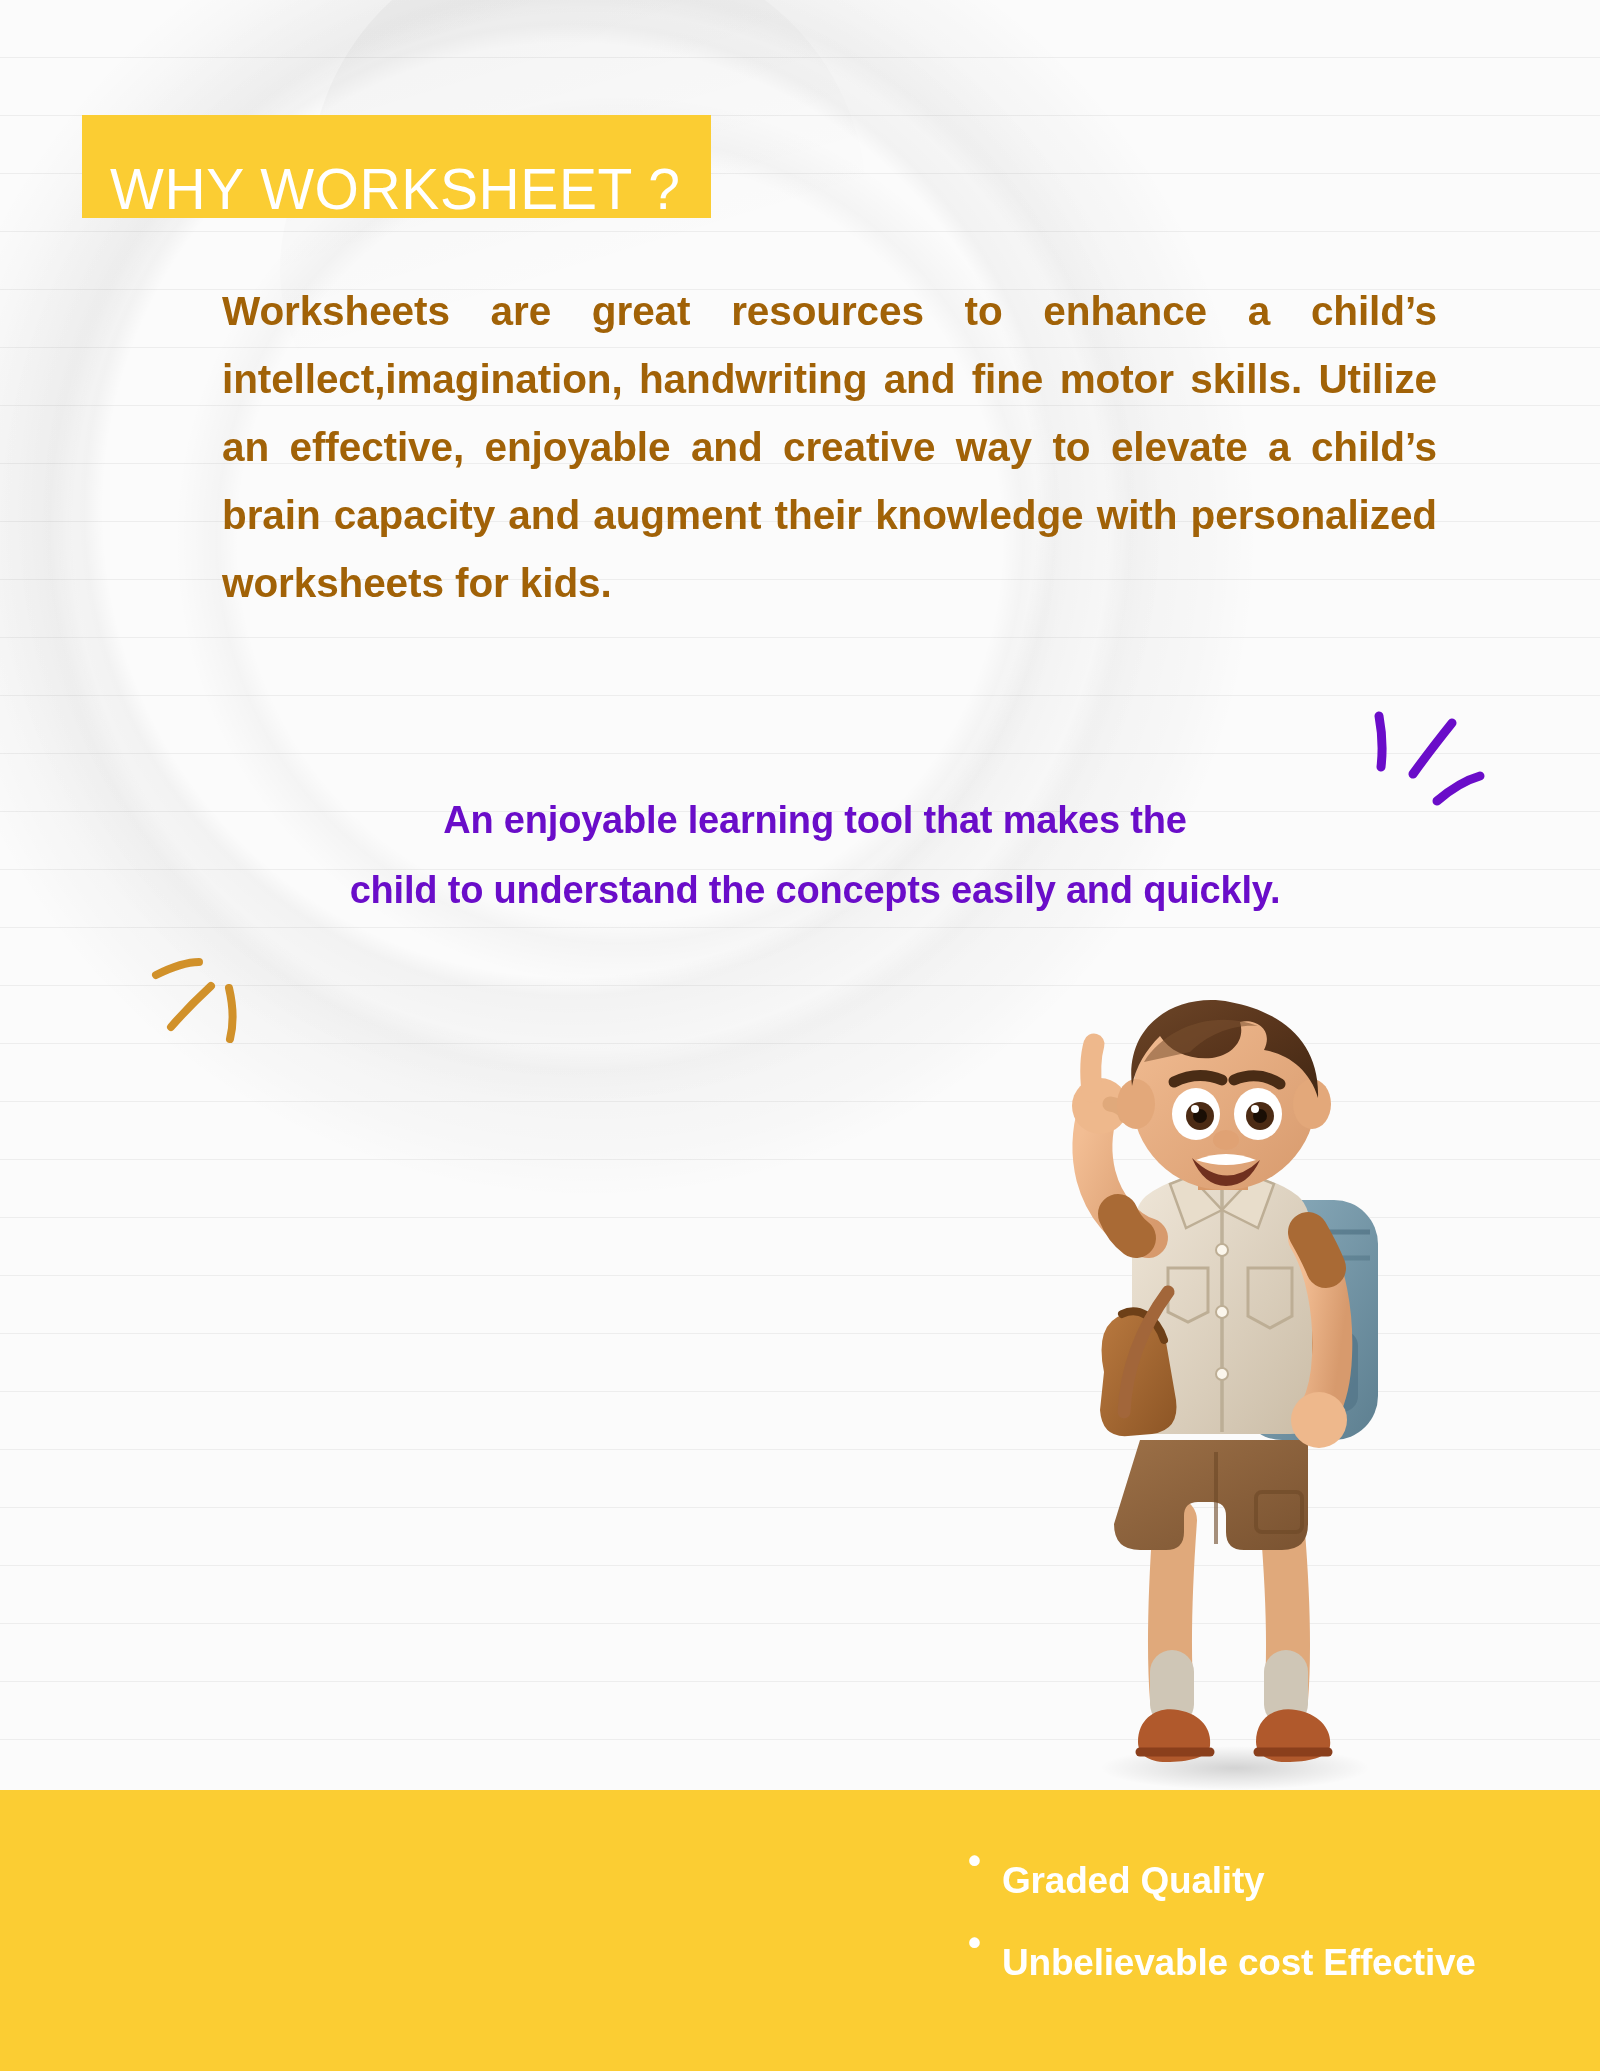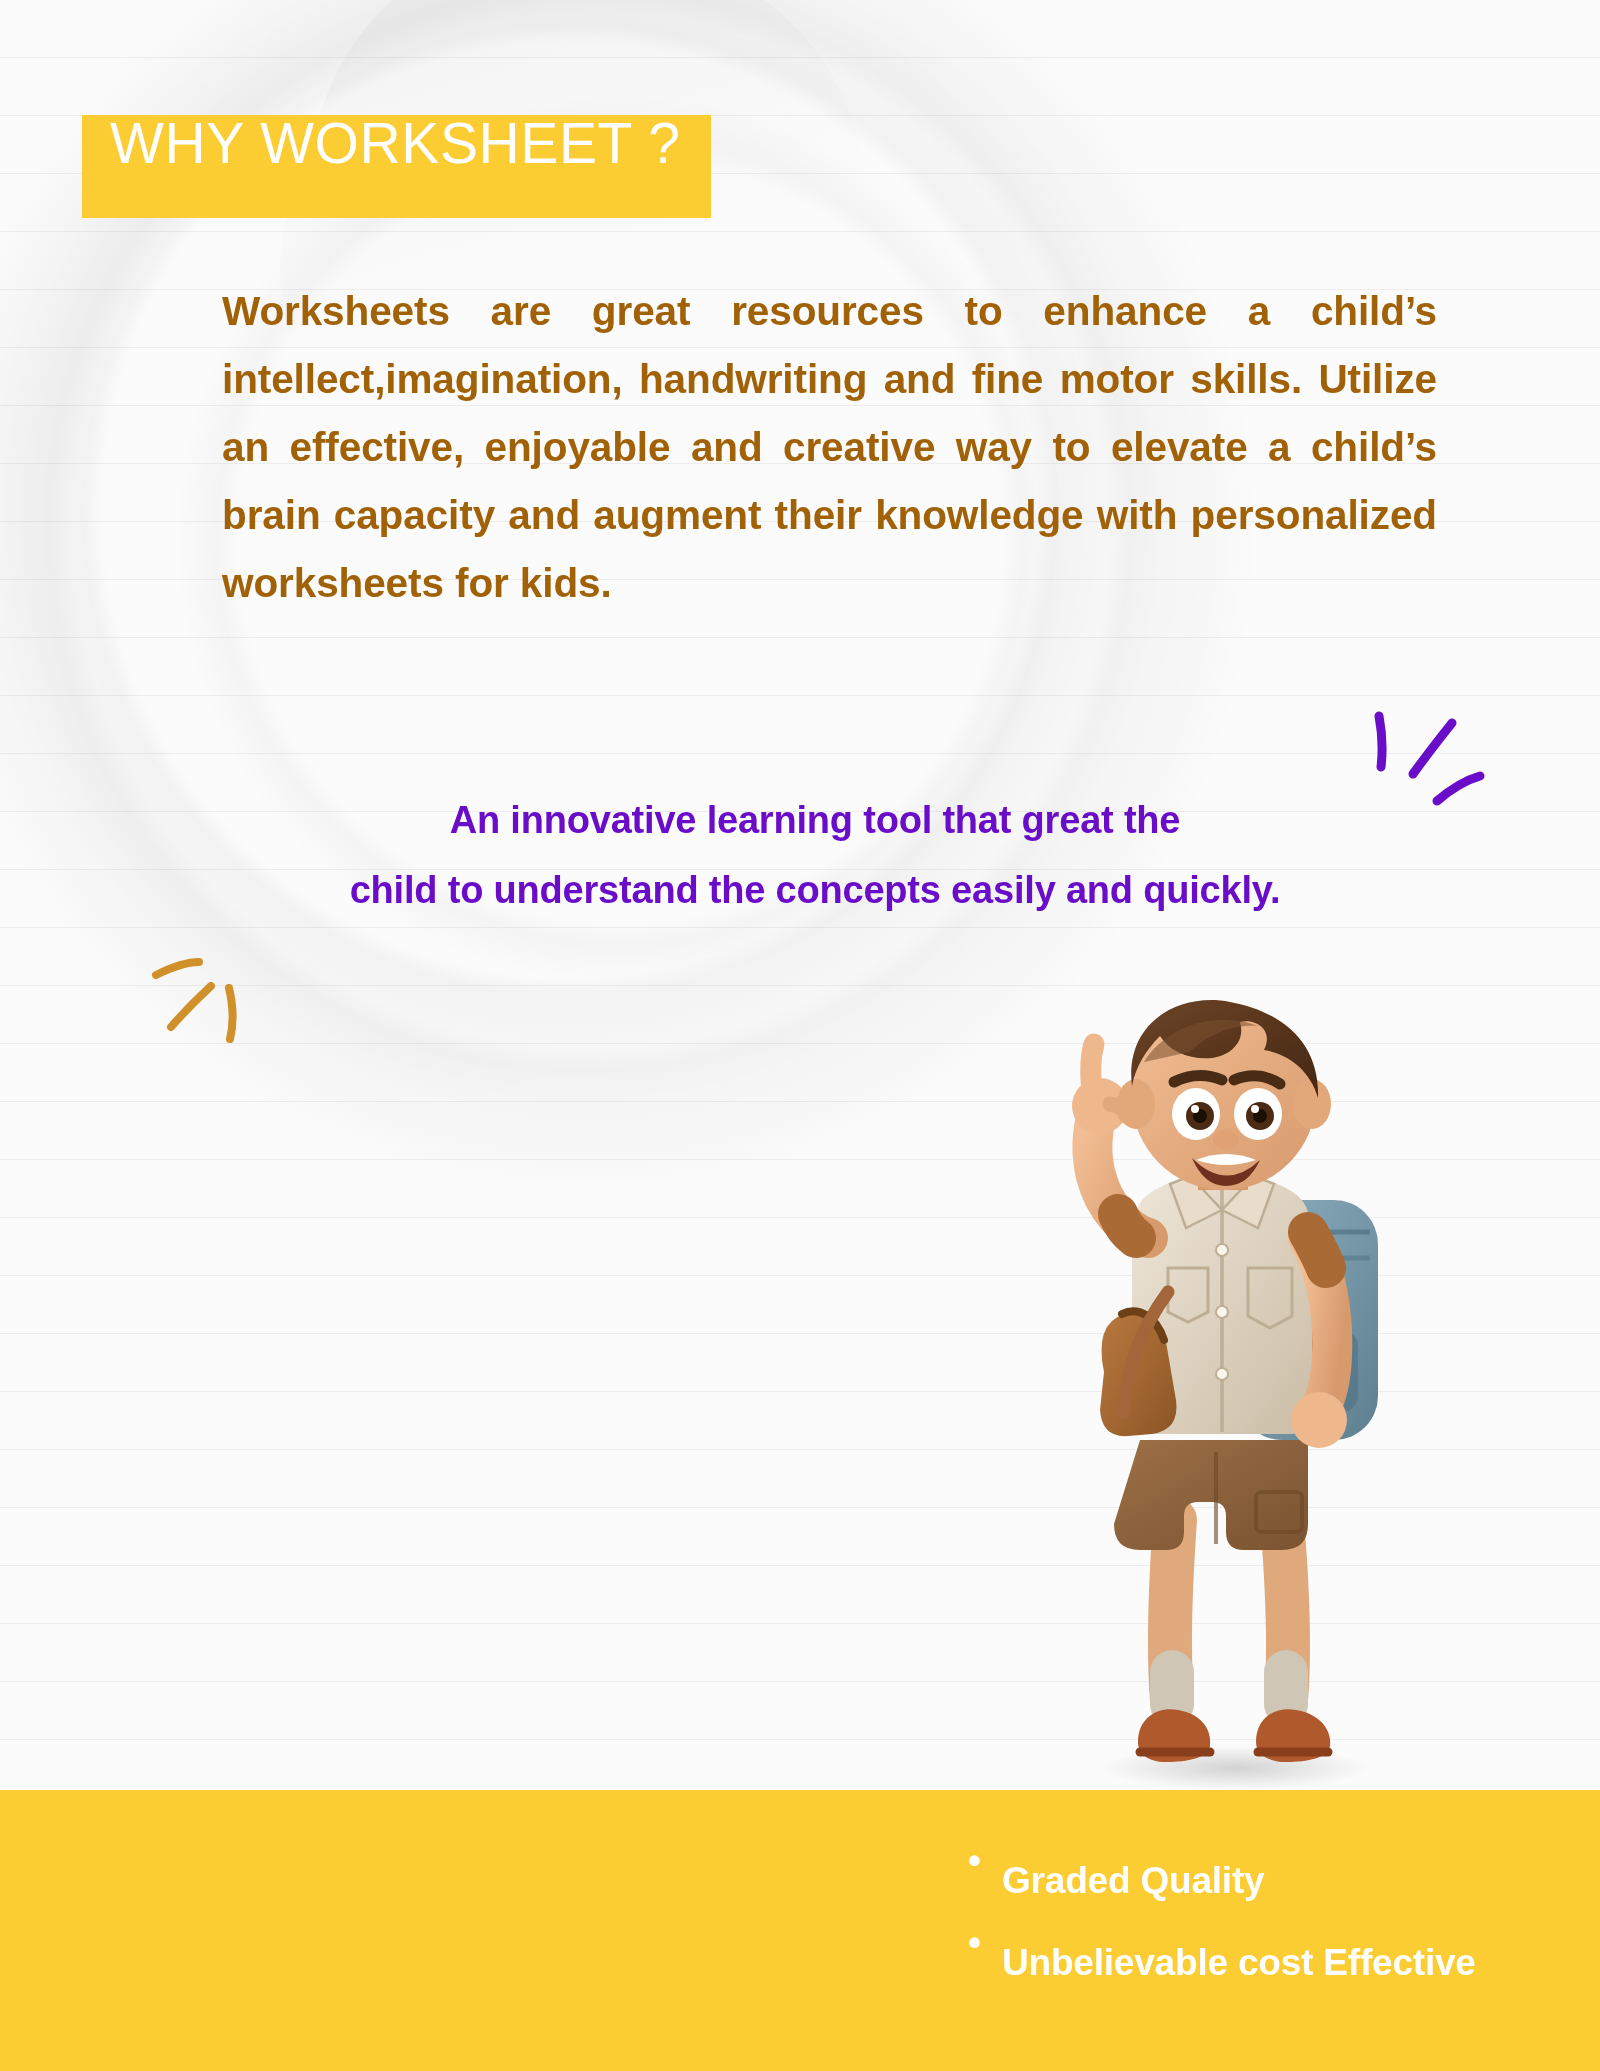--- a/index.html
+++ b/index.html
@@ -86,21 +86,21 @@
     pointer-events:none;
   }
 
   
   .title-band {
     position:absolute;
     left:82px; top:115px;
     height:103px;
     padding:0 30px 0 28px;
     display:flex;
-    align-items:flex-start;
+    align-items:flex-end;
     z-index:6;
   }
   .title-band .title-text {
     color:#ffffff;
     font-size:57px;
     font-weight:400;
     letter-spacing:0.6px;
     line-height:1;
     white-space:nowrap;
   }
@@ -194,21 +194,21 @@
   <div class="swirl-tail"></div>
   <div class="ruled-lines"></div>
 
   <div class="title-band" id="titleBand" style="background: rgb(251, 205, 51);">
     <span class="title-text">WHY WORKSHEET ?</span>
   </div>
 
   <p class="body-copy" style="color: #a16207;">Worksheets are great resources to enhance a child’s intellect,imagination, handwriting and fine motor skills. Utilize an effective, enjoyable and creative way to elevate a child’s brain capacity and augment their knowledge with personalized worksheets for kids.</p>
 
   <div class="tagline" id="tagline" style="color: rgb(106, 13, 201);">
-    <div>An innovative learning tool that great the</div>
+    <div>An enjoyable learning tool that makes the</div>
     <div>child to understand the concepts easily and quickly.</div>
   </div>
 
   <div class="mark-group mark-purple">
     <svg width="150" height="112" viewBox="0 0 150 112" fill="none">
       <path d="M21 10 C24 26, 25 44, 23 61" stroke="#6a0dc9" stroke-width="9" stroke-linecap="round"></path>
       <path d="M55 68 C68 50, 82 32, 94 17" stroke="#6a0dc9" stroke-width="9" stroke-linecap="round"></path>
       <path d="M79 95 C93 83, 108 74, 122 70" stroke="#6a0dc9" stroke-width="9" stroke-linecap="round"></path>
     </svg>
   </div>

